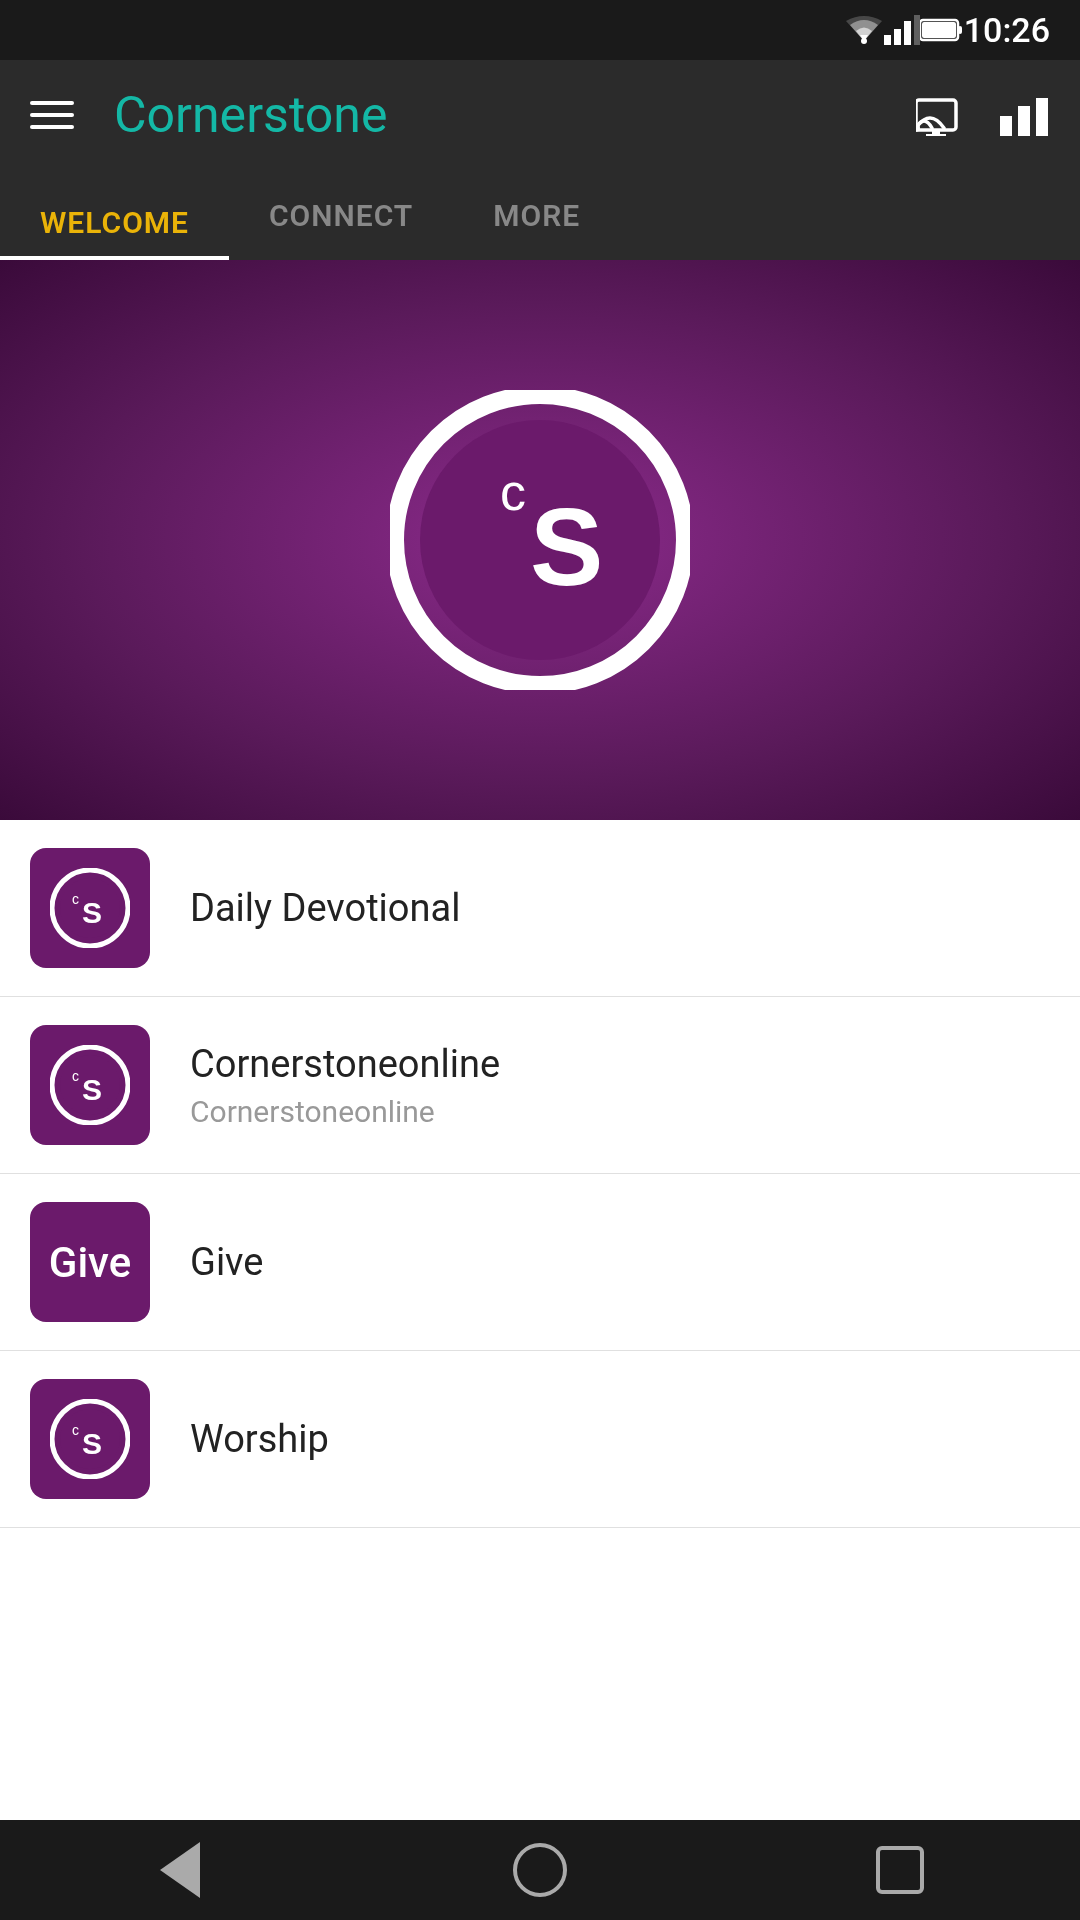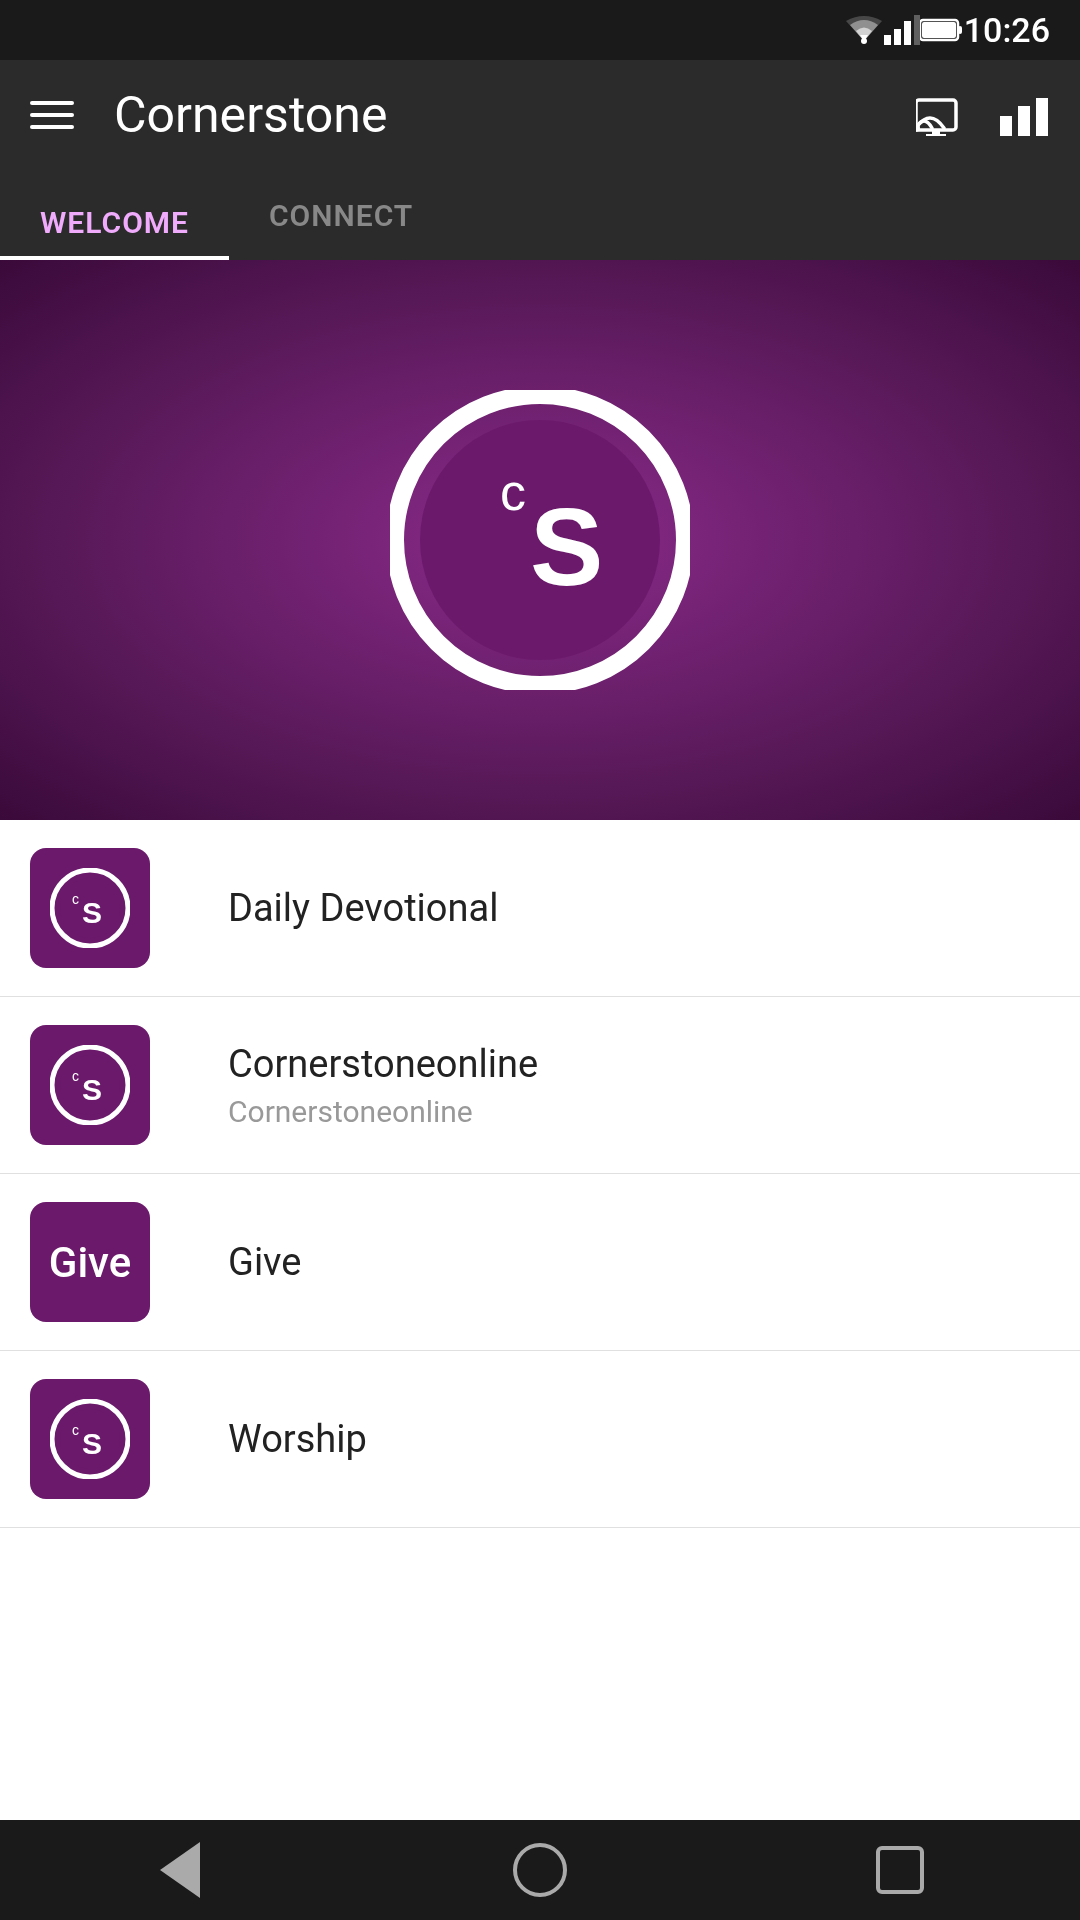--- a/index.html
+++ b/index.html
@@ -62,21 +62,21 @@
 
     .hamburger span {
       display: block;
       width: 44px;
       height: 4px;
       background: #fff;
       border-radius: 2px;
     }
 
     .app-title {
-      color: #ffffff;
+      color: #14b8a6;
       font-size: 50px;
       font-weight: 400;
     }
 
     .app-bar-right {
       display: flex;
       align-items: center;
       gap: 30px;
     }
 
@@ -96,21 +96,21 @@
       padding: 0 40px;
       cursor: pointer;
       position: relative;
     }
 
     .tab-item.active {
       border-bottom: 4px solid #fff;
     }
 
     .tab-item.active .tab-label {
-      color: #f0abfc;
+      color: #eab308;
       margin-top: 19px;
     }
 
     .tab-label {
       color: #888;
       font-size: 30px;
       font-weight: 600;
       letter-spacing: 1px;
     }
 
@@ -155,21 +155,20 @@
     }
 
     .list-item-icon.give-icon-bg {
       background: #6b1a6b;
     }
 
     .list-item-text {
       display: flex;
       flex-direction: column;
       gap: 8px;
-      margin-left: 38px;
     }
 
     .list-item-title {
       font-size: 38px;
       color: #222;
       font-weight: 400;
     }
 
     .list-item-subtitle {
       font-size: 30px;
@@ -290,20 +289,23 @@
     </svg>
   </div>
 </div>
 
 <div class="tab-bar">
   <div class="tab-item active">
     <span class="tab-label">WELCOME</span>
   </div>
   <div class="tab-item">
     <span class="tab-label">CONNECT</span>
+  </div>
+  <div class="tab-item">
+    <span class="tab-label">MORE</span>
   </div>
 </div>
 
 <div class="hero-banner">
   <svg class="hero-logo" viewBox="0 0 300 300">
     <circle cx="150" cy="150" r="145" fill="none" stroke="white" stroke-width="18"></circle>
     <circle cx="150" cy="150" r="120" fill="#6b1a6b"></circle>
     <text x="110" y="120" font-family="Arial" font-size="52" fill="white" font-weight="400">c</text>
     <text x="140" y="195" font-family="Arial" font-size="110" fill="white" font-weight="700">S</text>
   </svg>

